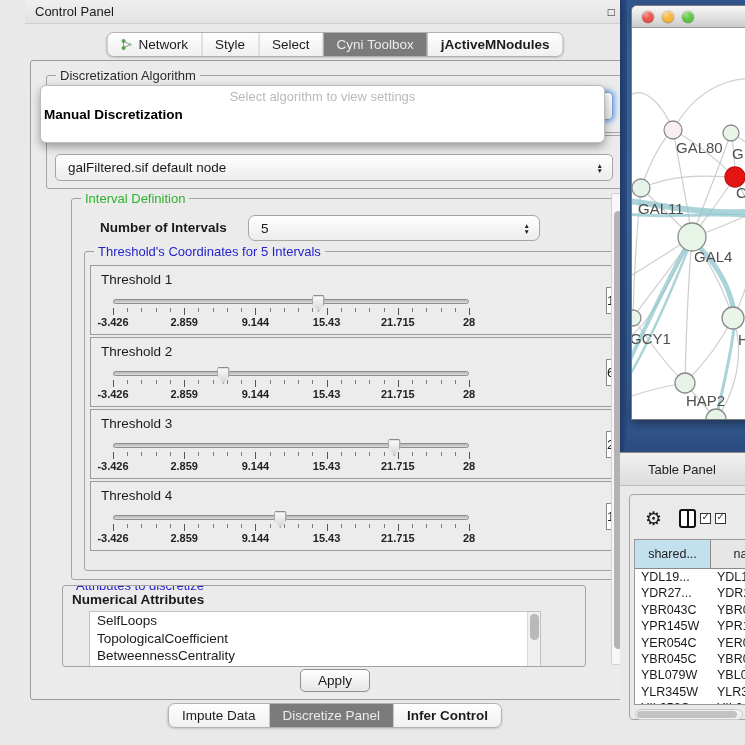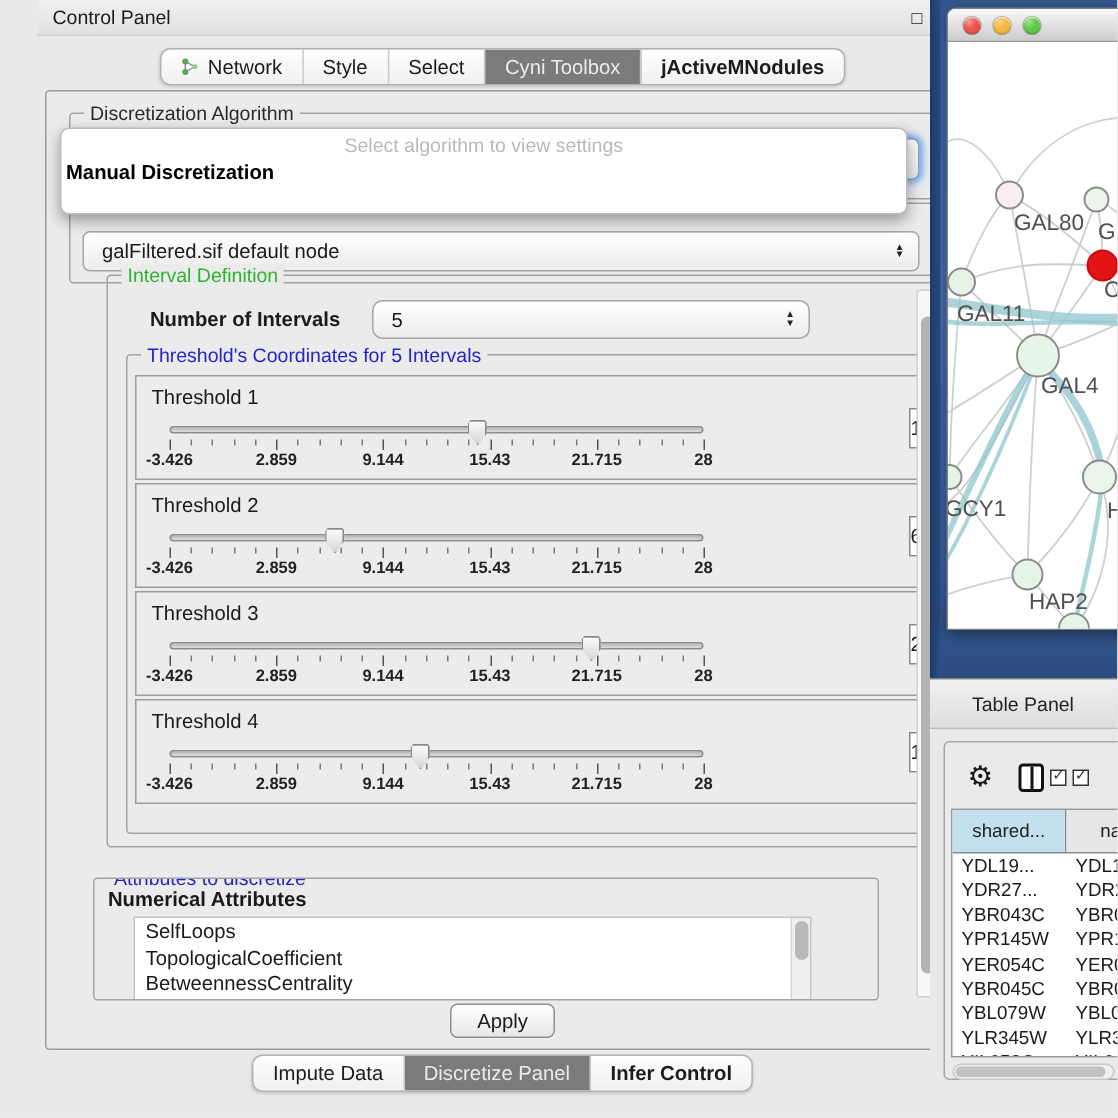--- a/index.html
+++ b/index.html
@@ -47,21 +47,21 @@
 
   #td-group { left:15px; top:74px; width:576px; height:54px; }
   .combo { position:relative; background:linear-gradient(#ffffff,#ececec);
     border:1px solid #a6a6a6; border-radius:5px; }
   .combo-text { line-height:25px; padding-left:12px; font-size:13.5px; white-space:nowrap; overflow:hidden; }
   .stepper { position:absolute; right:9px; top:50%; transform:translateY(-50%);
     display:flex; flex-direction:column; align-items:center; }
   .stepper span { font-size:6.5px; line-height:5.5px; color:#222; }
   #td-combo { position:absolute; left:8px; top:18px; right:8px; height:27px; }
 
-  #interval-group { left:40px; top:122px; width:644px; height:382px; }
+  #interval-group { left:40px; top:137px; width:644px; height:382px; }
   .noi-label { position:absolute; left:28px; top:21px; font-weight:bold; font-size:13.5px; }
   #noi-combo { position:absolute; left:176px; top:16px; width:292px; height:26px; border-radius:7px; }
 
   #thr-group { left:12px; top:52px; right:32px; bottom:8px; }
   #thr-panels { padding-top:13px; }
   .t-panel { position:relative; height:70px; margin:0 5px 2px; border:1px solid #9c9c9c; background:#ececec; }
   .t-label { position:absolute; left:10px; top:6px; font-weight:normal; font-size:13.5px; }
   .t-slider { position:absolute; left:22px; top:29px; width:356px; height:36px; }
   .t-track { position:absolute; left:0; right:0; top:4px; height:5px;
     background:linear-gradient(#b5b5b5,#dcdcdc); border:1px solid #8d8d8d; border-radius:3px; }

